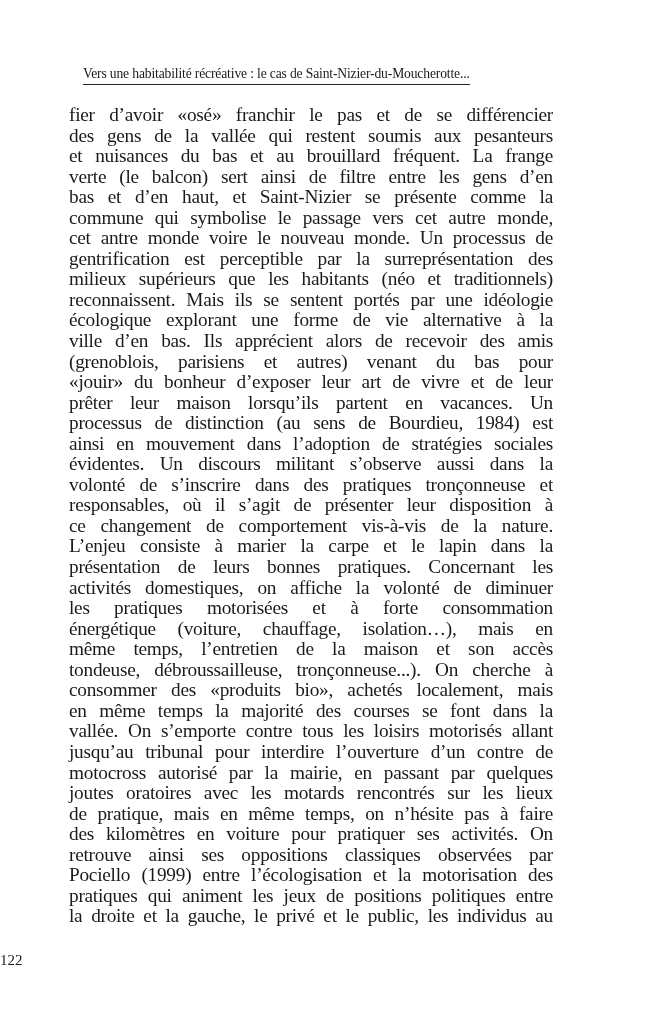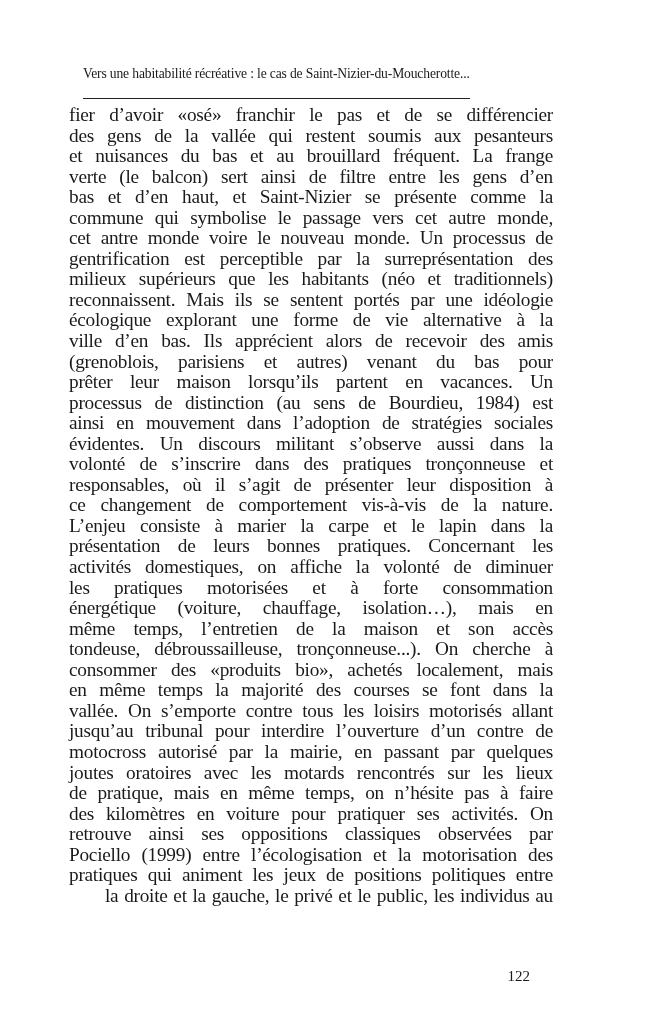--- a/index.html
+++ b/index.html
@@ -15,21 +15,21 @@
       font-family: "Liberation Serif", "DejaVu Serif", serif;
       color: #1a1a1a;
     }
     .running-header {
       position: absolute;
       left: 83px;
       top: 66px;
       font-size: 13.6px;
       line-height: 16px;
       letter-spacing: -0.15px;
-      padding-bottom: 16px;
+      padding-bottom: 2px;
       border-bottom: 1.3px solid #222;
       white-space: nowrap;
     }
     .body-text {
       position: absolute;
       left: 69px;
       top: 105px;
       width: 484px;
     }
     .line {
@@ -38,31 +38,29 @@
       line-height: 20.55px;
       height: 20.55px;
       text-align: justify;
       text-align-last: justify;
       white-space: nowrap;
       letter-spacing: -0.25px;
       word-spacing: 0px;
     }
     .line.last {
       text-align-last: justify;
-      margin-left: 36px;
     }
     .page-number {
       position: absolute;
       left: 0;
       width: 530px;
       top: 951px;
-      text-align: right;
+      text-align: left;
       font-size: 15px;
       line-height: 18px;
-      margin-top: 16px;
     }
   </style>
 </head>
 <body>
 
 <div class="running-header">Vers une habitabilité récréative : le cas de Saint-Nizier-du-Moucherotte...</div>
 
 <div class="body-text">
   <span class="line">fier d’avoir «osé» franchir le pas et de se différencier</span>
   <span class="line">des gens de la vallée qui restent soumis aux pesanteurs</span>
@@ -70,20 +68,21 @@
   <span class="line">verte (le balcon) sert ainsi de filtre entre les gens d’en</span>
   <span class="line">bas et d’en haut, et Saint-Nizier se présente comme la</span>
   <span class="line">commune qui symbolise le passage vers cet autre monde,</span>
   <span class="line">cet antre monde voire le nouveau monde. Un processus de</span>
   <span class="line">gentrification est perceptible par la surreprésentation des</span>
   <span class="line">milieux supérieurs que les habitants (néo et traditionnels)</span>
   <span class="line">reconnaissent. Mais ils se sentent portés par une idéologie</span>
   <span class="line">écologique explorant une forme de vie alternative à la</span>
   <span class="line">ville d’en bas. Ils apprécient alors de recevoir des amis</span>
   <span class="line">(grenoblois, parisiens et autres) venant du bas pour</span>
+  <span class="line">«jouir» du bonheur d’exposer leur art de vivre et de leur</span>
   <span class="line">prêter leur maison lorsqu’ils partent en vacances. Un</span>
   <span class="line">processus de distinction (au sens de Bourdieu, 1984) est</span>
   <span class="line">ainsi en mouvement dans l’adoption de stratégies sociales</span>
   <span class="line">évidentes. Un discours militant s’observe aussi dans la</span>
   <span class="line">volonté de s’inscrire dans des pratiques tronçonneuse et</span>
   <span class="line">responsables, où il s’agit de présenter leur disposition à</span>
   <span class="line">ce changement de comportement vis-à-vis de la nature.</span>
   <span class="line">L’enjeu consiste à marier la carpe et le lapin dans la</span>
   <span class="line">présentation de leurs bonnes pratiques. Concernant les</span>
   <span class="line">activités domestiques, on affiche la volonté de diminuer</span>

